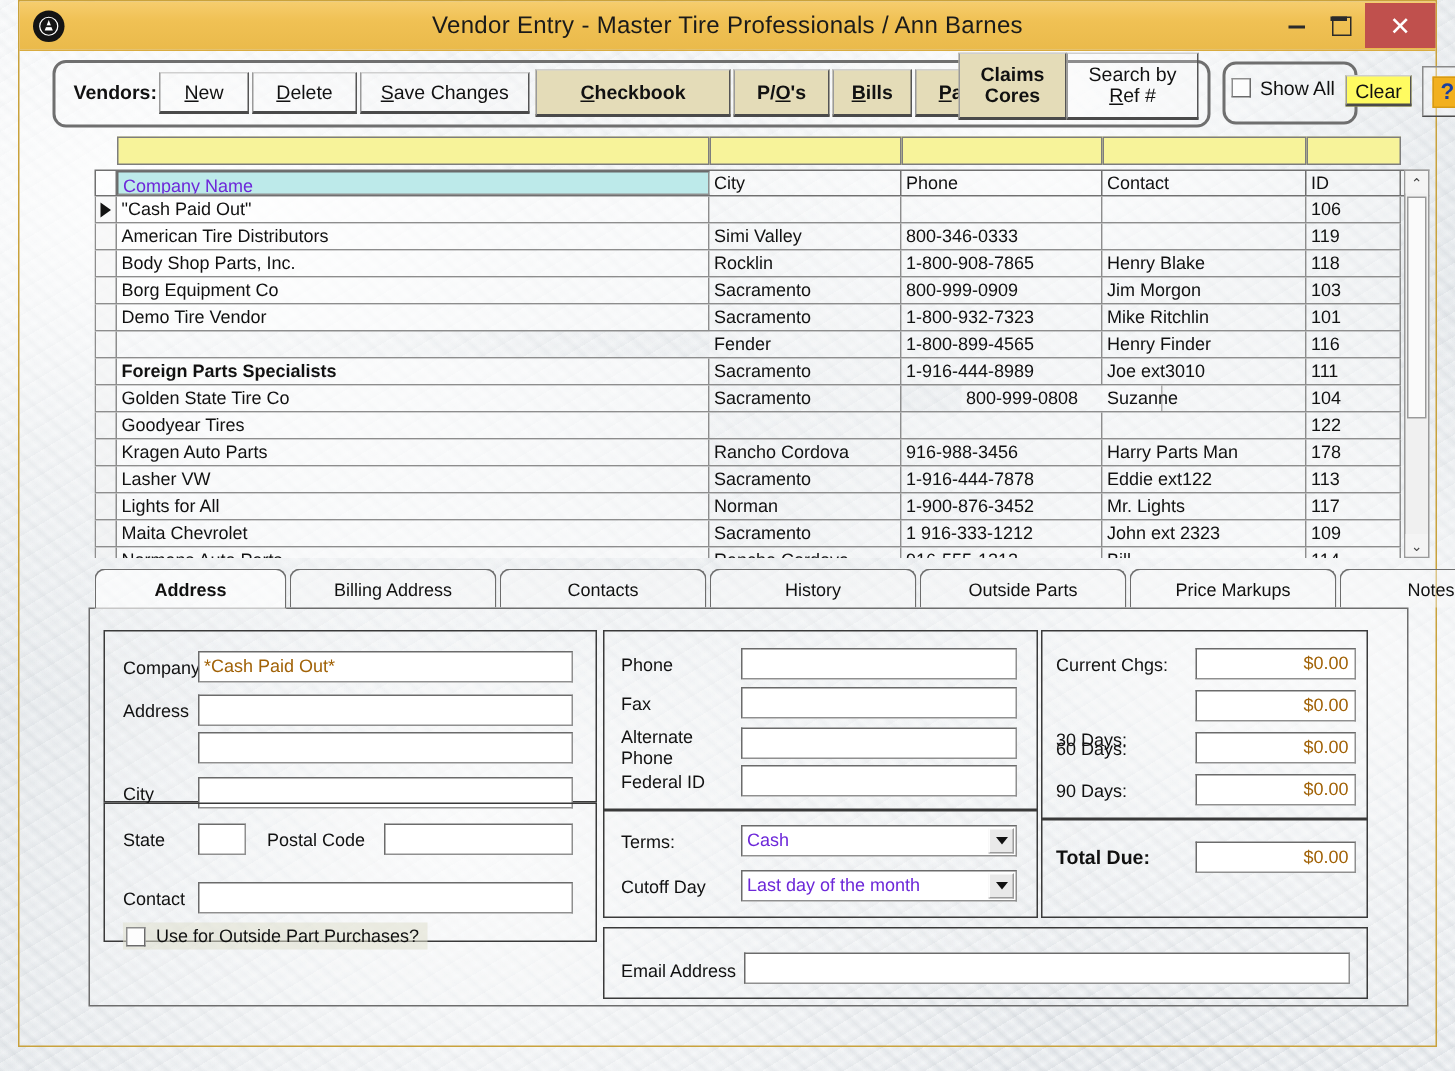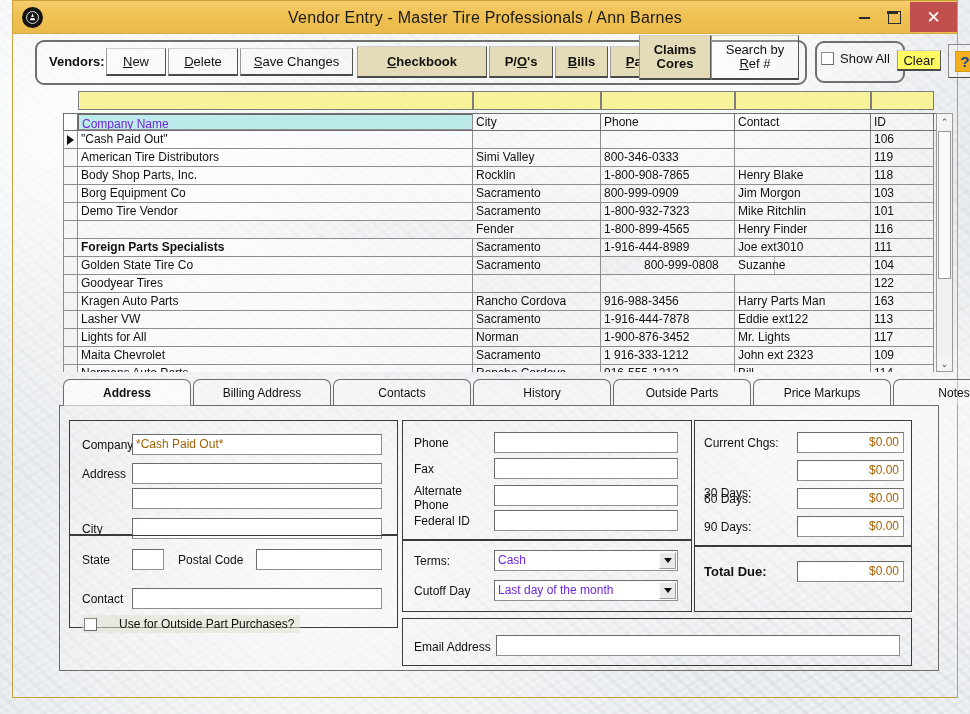--- a/index.html
+++ b/index.html
@@ -335,21 +335,21 @@
     display: flex; align-items: center; justify-content: center;
   }
   .arrow-dn {
     width: 0; height: 0;
     border-left: 4px solid transparent;
     border-right: 4px solid transparent;
     border-top: 5px solid #111;
   }
   .checkline {
     position: absolute;
-    display: flex; align-items: center; gap: 22px;
+    display: flex; align-items: center; gap: 7px;
     background: rgba(224,224,206,0.55);
     padding: 2px 6px 2px 2px;
   }
   .checkline .ctext { font-size: 12px; color: #111; }
 </style>
 </head>
 <body>
 
 <div class="window">
 
@@ -509,21 +509,21 @@
           <div class="cell" style="left: 538px; width: 134px;"></div>
           <div class="cell" style="left: 672px; width: 136px;"></div>
           <div class="cell" style="left: 808px; width: 63px;">122</div>
         </div>
         <div class="row">
           <div class="cell selector" style="left: 0px; width: 15px;"></div>
           <div class="cell selcol" style="left: 15px; width: 395px;">Kragen Auto Parts</div>
           <div class="cell" style="left: 410px; width: 128px;">Rancho Cordova</div>
           <div class="cell" style="left: 538px; width: 134px;">916-988-3456</div>
           <div class="cell" style="left: 672px; width: 136px;">Harry Parts Man</div>
-          <div class="cell" style="left: 808px; width: 63px;">163</div>
+          <div class="cell" style="left: 808px; width: 63px;">178</div>
         </div>
         <div class="row">
           <div class="cell selector" style="left: 0px; width: 15px;"></div>
           <div class="cell selcol" style="left: 15px; width: 395px;">Lasher VW</div>
           <div class="cell" style="left: 410px; width: 128px;">Sacramento</div>
           <div class="cell" style="left: 538px; width: 134px;">1-916-444-7878</div>
           <div class="cell" style="left: 672px; width: 136px;">Eddie  ext122</div>
           <div class="cell" style="left: 808px; width: 63px;">113</div>
         </div>
         <div class="row">

